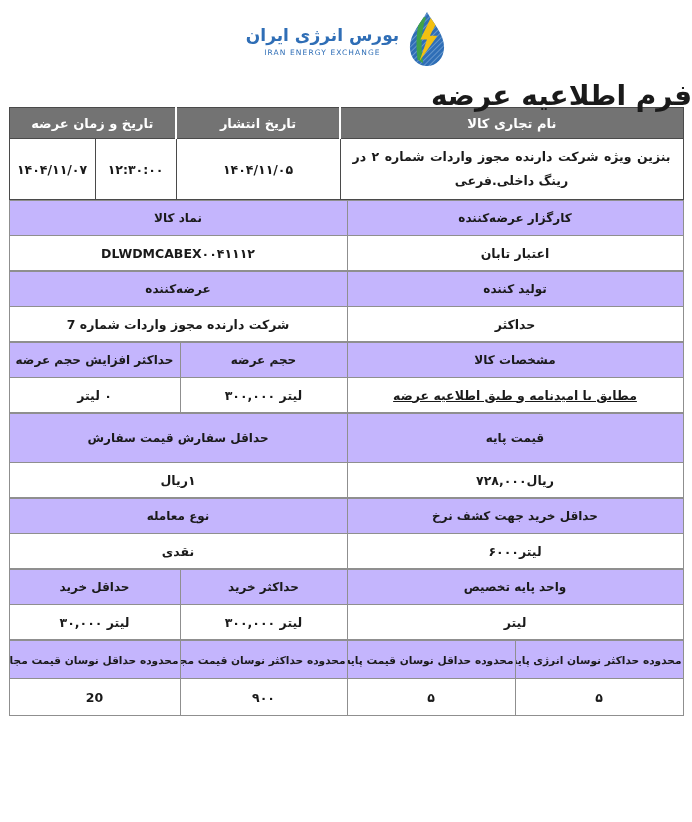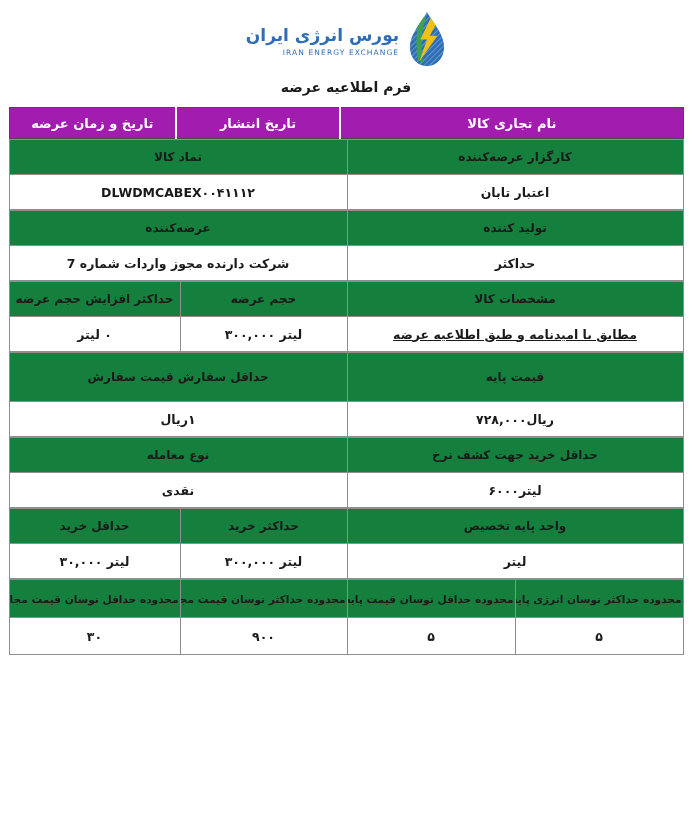--- a/index.html
+++ b/index.html
@@ -1,34 +1,34 @@
 <!DOCTYPE html>
 <html lang="fa" dir="rtl"><head>
 <meta charset="utf-8">
 <style>
   html,body{margin:0;padding:0;background:#fff;}
   body{width:692px;height:822px;font-family:"DejaVu Sans",sans-serif;color:#1a1a1a;overflow:hidden;}
   .page{position:relative;width:692px;height:822px;background:#fff;}
 
   
   .brand{direction:ltr;display:flex;justify-content:center;align-items:center;gap:9px;padding-top:12px;height:58px;}
-  .brand-text{display:flex;flex-direction:column;align-items:flex-end;}
+  .brand-text{display:flex;flex-direction:column;align-items:center;}
   .logo-fa{color:#2f6eb6;font-size:17px;font-weight:bold;line-height:1.2;}
   .logo-en{color:#2f6eb6;font-size:7.5px;font-weight:normal;letter-spacing:1.1px;margin-top:3px;}
-  .page-title{text-align:center;font-size:14px;font-weight:bold;margin-top:9px;height:28px;}
+  .page-title{text-align:right;font-size:28px;font-weight:bold;margin-top:9px;height:28px;}
 
   
   table.tbl{border-collapse:collapse;table-layout:fixed;width:674px;margin:0 auto;direction:rtl;}
   .tbl th,.tbl td{text-align:center;vertical-align:middle;padding:2px 4px;overflow:hidden;}
-  .tbl th{background:#15803d;font-weight:bold;font-size:12px;height:30px;border:1.7px solid #8f8f8f;white-space:nowrap;}
+  .tbl th{background:#c4b5fd;font-weight:bold;font-size:12px;height:30px;border:1.7px solid #8f8f8f;white-space:nowrap;}
   .tbl td{background:#fff;font-weight:bold;font-size:12.5px;height:30px;border:1.7px solid #8f8f8f;white-space:nowrap;}
 
   
   .t1{border:1.7px solid #4a4a4a;margin-top:18px;}
-  .t1 th{background:#a21caf;color:#fff;border:none;height:26px;font-size:13px;}
+  .t1 th{background:#737373;color:#fff;border:none;height:26px;font-size:13px;}
   .t1 th.sep{border-right:2.5px solid #fff;}
   .t1 td{border:1.7px solid #4a4a4a;height:52px;}
   .t1 td.name{white-space:normal;text-align:justify;text-align-last:center;line-height:1.95;padding:4px 12px;font-size:12.5px;}
 
   .t2{margin-top:17px;}
   .t3{margin-top:14px;}
   .t4{margin-top:16px;}
   .t4 td.spec{white-space:normal;text-decoration:underline;}
   .t5{margin-top:14px;}
   .t5 th{height:44px;}
@@ -76,20 +76,26 @@
         <col style="width:164px">
         <col style="width:81px">
         <col style="width:86px">
       </colgroup>
     <tbody>
         <tr>
       <th>نام تجاری کالا</th>
       <th class="sep">تاریخ انتشار</th>
       <th class="sep" colspan="2">تاریخ و زمان عرضه</th>
     </tr>
+    <tr>
+      <td class="name">بنزین ویژه شرکت دارنده مجوز واردات شماره ۲ در رینگ داخلی.فرعی</td>
+      <td>۱۴۰۴/۱۱/۰۵</td>
+      <td>۱۲:۳۰:۰۰</td>
+      <td>۱۴۰۴/۱۱/۰۷</td>
+    </tr>
   </tbody>
     </table>
 
   <table class="tbl t2">
     <colgroup>
         <col style="width:336px">
         <col style="width:338px">
       </colgroup>
     <tbody>
         <tr>
@@ -205,18 +211,18 @@
         <tr>
       <th>محدوده حداکثر نوسان انرژی پایه</th>
       <th>محدوده حداقل نوسان قیمت پایه</th>
       <th>محدوده حداکثر نوسان قیمت مجاز</th>
       <th>محدوده حداقل نوسان قیمت مجاز</th>
     </tr>
     <tr>
       <td>۵</td>
       <td>۵</td>
       <td>۹۰۰</td>
-      <td>۳۰</td>
+      <td>20</td>
     </tr>
   </tbody>
     </table>
 
 </div>
 
 </body></html>

